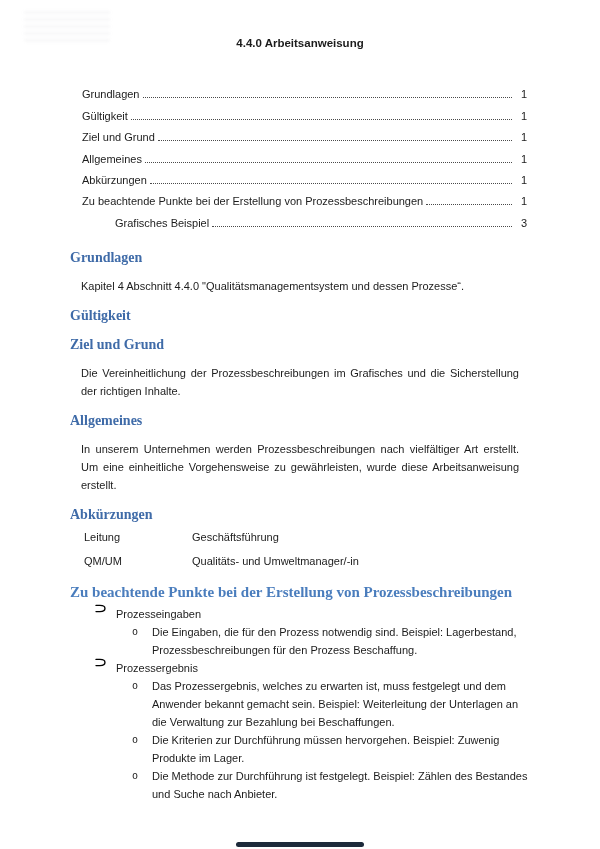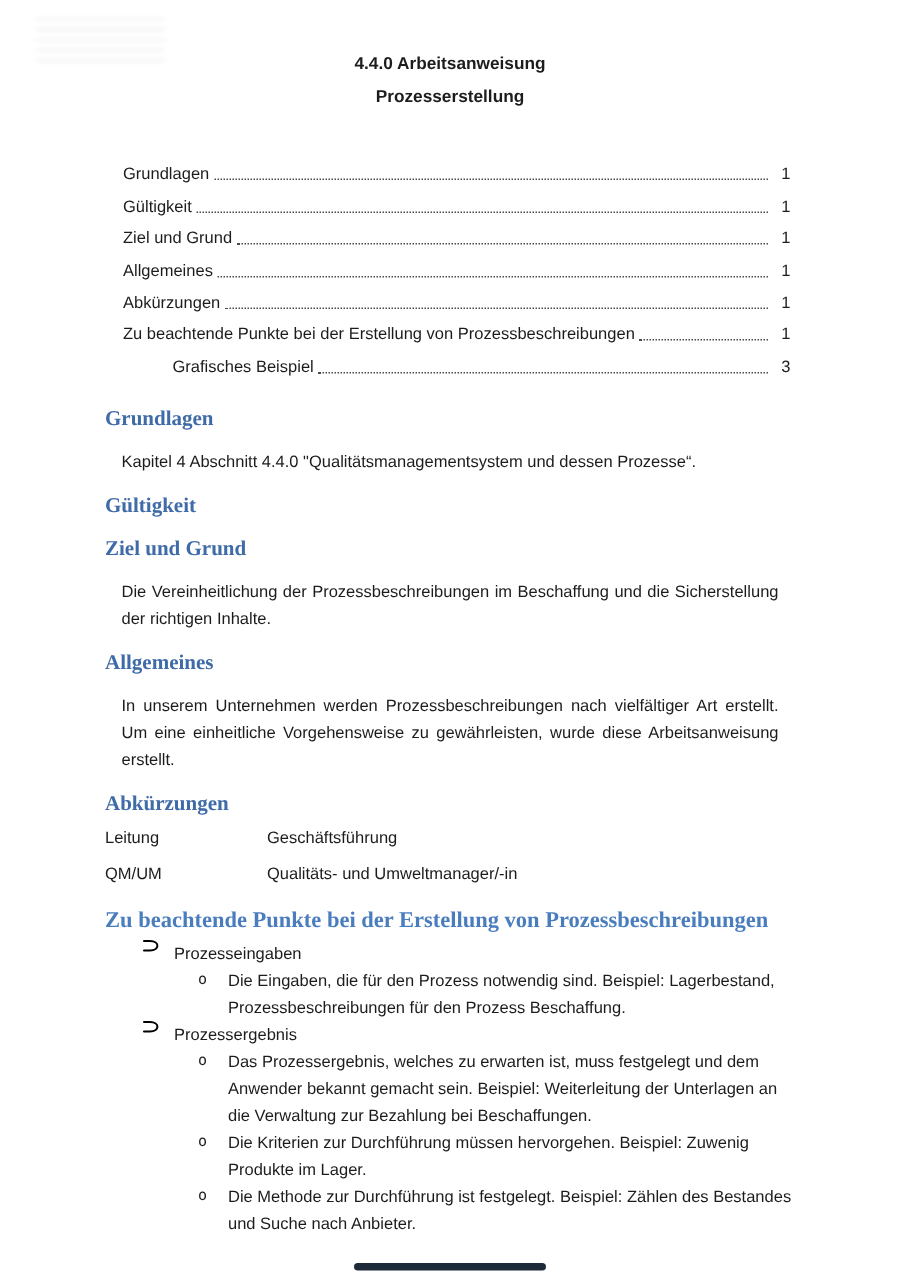--- a/index.html
+++ b/index.html
@@ -46,21 +46,21 @@
     font-weight:700;
     color:var(--heading-blue);
     font-size:14px;line-height:17px;
     margin:12px 0 5px 0;
   }
   #sections .sec:first-child .h-small{margin-top:19px;}
   .body-p{font-size:11px;line-height:18px;margin:11px;}
   .body-p.just{text-align:justify;}
   
   .abbr-row{display:flex;font-size:11px;line-height:18px;margin-bottom:6px;}
-  .abbr-term{width:108px;flex:none;}
+  .abbr-term{width:108px;flex:none;margin-left:14px;}
   
   .h-large{
     font-family:"Liberation Serif",serif;
     font-weight:700;
     color:var(--heading-large-blue);
     font-size:15px;line-height:19px;
     margin:13px 0 3px 0;
   }
   .intro{font-size:11px;line-height:18px;margin:0 0 12px 0;text-decoration:underline;}
   .points{list-style:none;margin:0;padding:0 0 0 25px;font-size:11px;}
@@ -79,21 +79,20 @@
 </style>
 </head>
 <body>
 
 <div class="page">
 
   <div class="watermark"></div>
 
   <div class="doc-title">
     <div>4.4.0 Arbeitsanweisung</div>
-    <div>Prozesserstellung</div>
   </div>
 
   <nav class="toc" id="toc">
   <div class="toc-entry">
     <span class="toc-label">Grundlagen</span>
     <span class="toc-leader"></span>
     <span class="toc-page">1</span>
   </div>
 
   <div class="toc-entry">
@@ -140,21 +139,21 @@
     <h2 class="h-small">Grundlagen</h2>
     <p class="body-p">Kapitel 4 Abschnitt 4.4.0 "Qualitätsmanagementsystem und dessen Prozesse“.</p>
   </section>
 
   <section class="sec">
     <h2 class="h-small">Gültigkeit</h2>
   </section>
 
   <section class="sec">
     <h2 class="h-small">Ziel und Grund</h2>
-    <p class="body-p just">Die Vereinheitlichung der Prozessbeschreibungen im Beschaffung und die Sicherstellung der richtigen Inhalte.</p>
+    <p class="body-p just">Die Vereinheitlichung der Prozessbeschreibungen im Grafisches und die Sicherstellung der richtigen Inhalte.</p>
   </section>
 
   <section class="sec">
     <h2 class="h-small">Allgemeines</h2>
     <p class="body-p just">In unserem Unternehmen werden Prozessbeschreibungen nach vielfältiger Art erstellt. Um eine einheitliche Vorgehensweise zu gewährleisten, wurde diese Arbeitsanweisung erstellt.</p>
   </section>
 </div>
 
     <section>
       <h2 class="h-small">Abkürzungen</h2>

